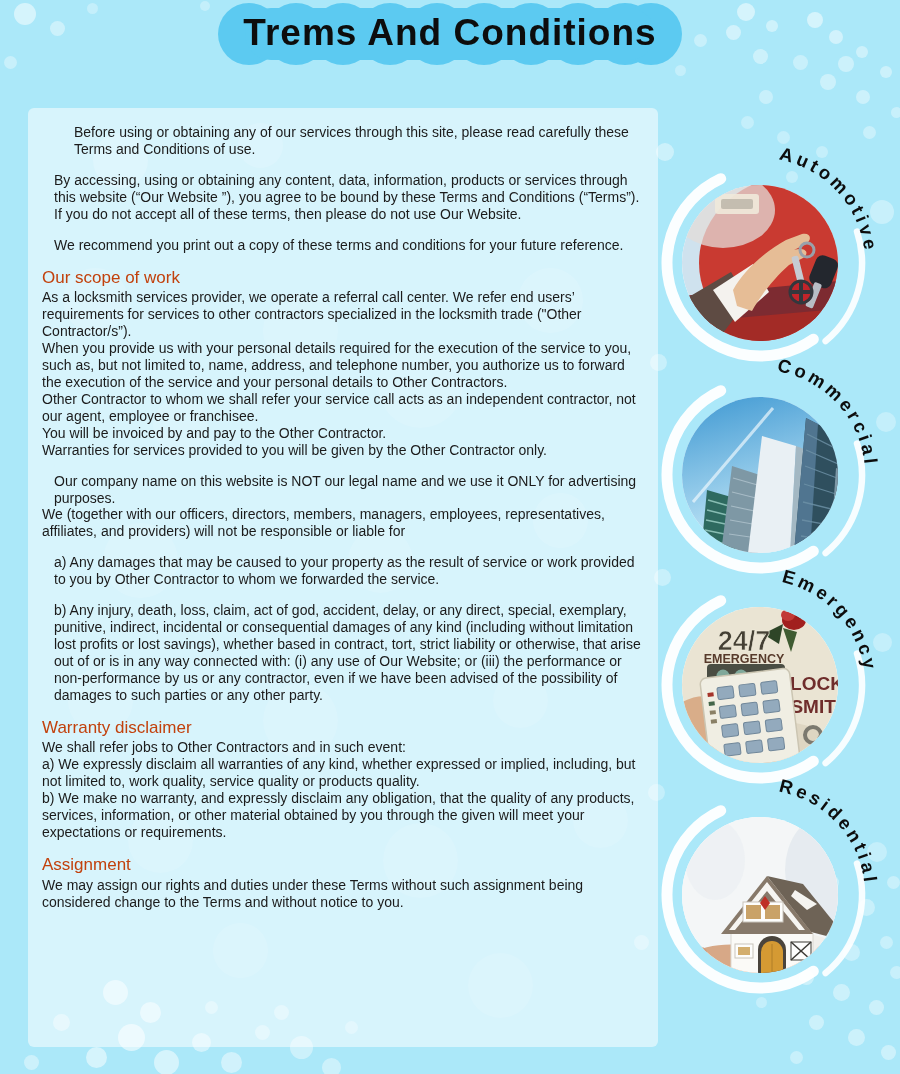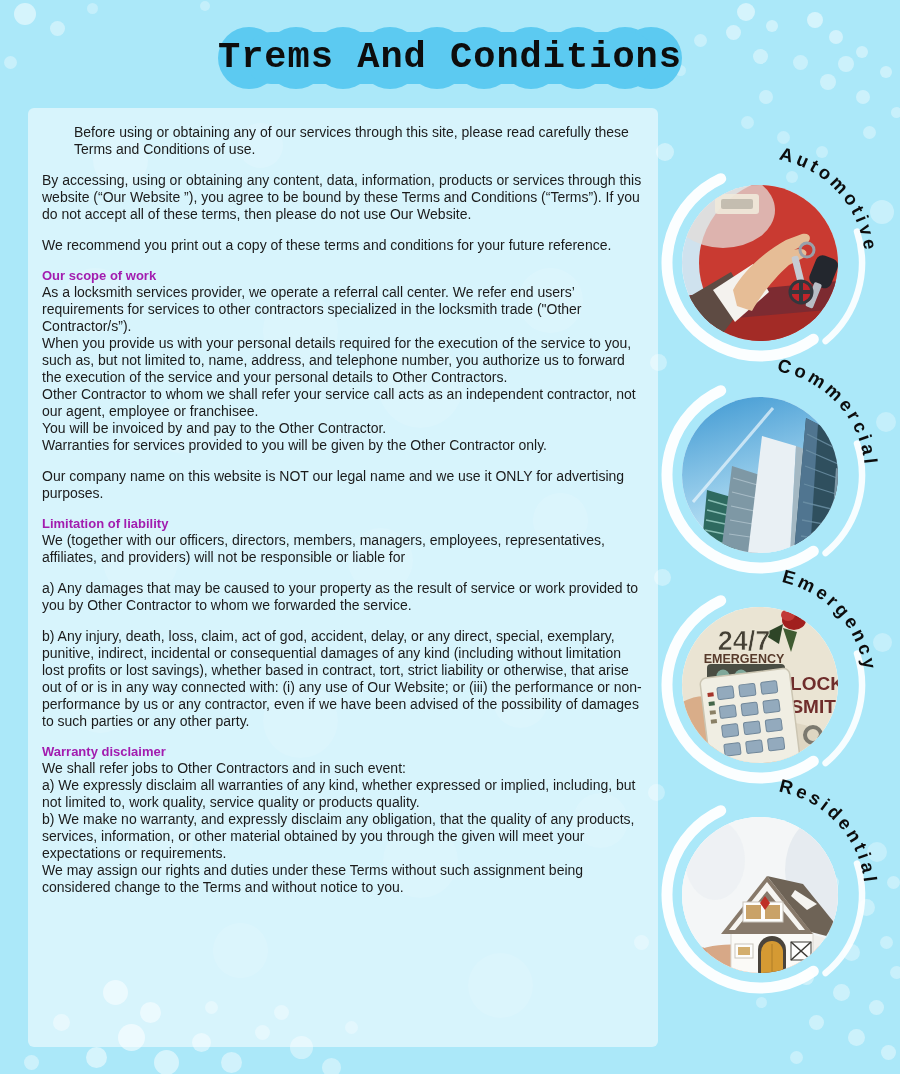--- a/index.html
+++ b/index.html
@@ -4,36 +4,36 @@
 <style>
   html,body{margin:0;padding:0;}
   body{
     width:900px;height:1074px;position:relative;overflow:hidden;
     background:#abe8f9;
     font-family:"Liberation Sans",sans-serif;
   }
   .bubble-layer{position:absolute;inset:0;z-index:0;}
   .bubble{position:absolute;border-radius:50%;background:#ffffff;}
   
-  .banner{position:absolute;left:215px;top:24px;width:470px;height:68px;z-index:2;font-family:Liberation Mono, monospace;}
+  .banner{position:absolute;left:215px;top:0;width:470px;height:68px;z-index:2;}
   .banner svg{position:absolute;left:0;top:0;}
   .banner h1{
     position:absolute;inset:0;margin:0;text-align:center;line-height:66px;
     font-size:37px;font-weight:bold;color:#0d0d0d;letter-spacing:1px;
   }
   
   .panel{
     position:absolute;left:28px;top:108px;width:630px;height:939px;z-index:1;
     background:rgba(255,255,255,0.52);border-radius:6px;
     padding:16px 12px 0 14px;box-sizing:border-box;color:#1b1b1b;
     overflow:hidden;
   }
   .blk{font-size:14px;line-height:1.21;}
-  .blk-h{font-size:13px;font-weight:bold;margin-top:14px;margin-bottom:1px;color:#a21caf;}
-  .blk-p{margin-top:14px;}
+  .blk-h{font-size:17px;font-weight:normal;margin-top:14px;margin-bottom:1px;color:#c2410c;}
+  .blk-p{margin-top:14px;margin-left:12px;}
   .blk-p0{margin-top:0;}
   .panel .blk:first-child{margin-top:0;margin-left:32px;}
   
   .services{position:absolute;left:645px;top:138px;width:250px;height:900px;z-index:1;}
   .service{position:absolute;left:0;width:235px;height:235px;}
   .service svg{display:block;}
   svg text{font-family:"Liberation Sans",sans-serif;}
   .ring{fill:none;stroke:#ffffff;stroke-width:11;stroke-linecap:round;opacity:0.95;}
   .ring-thin{fill:none;stroke:#ffffff;stroke-width:6.5;stroke-linecap:round;opacity:0.9;}
   .arc-label{font-size:18.5px;font-weight:bold;fill:#0d0d0d;letter-spacing:3.5px;}
@@ -152,28 +152,28 @@
     <div class="blk blk-p0">Before using or obtaining any of our services through this site, please read carefully these Terms and Conditions of use.</div>
     <div class="blk blk-p">By accessing, using or obtaining any content, data, information, products or services through this website (“Our Website ”), you agree to be bound by these Terms and Conditions (“Terms”). If you do not accept all of these terms, then please do not use Our Website.</div>
     <div class="blk blk-p">We recommend you print out a copy of these terms and conditions for your future reference.</div>
     <div class="blk blk-h">Our scope of work</div>
     <div class="blk blk-p0">As a locksmith services provider, we operate a referral call center. We refer end users’ requirements for services to other contractors specialized in the locksmith trade ("Other Contractor/s”).</div>
     <div class="blk blk-p0">When you provide us with your personal details required for the execution of the service to you, such as, but not limited to, name, address, and telephone number, you authorize us to forward the execution of the service and your personal details to Other Contractors.</div>
     <div class="blk blk-p0">Other Contractor to whom we shall refer your service call acts as an independent contractor, not our agent, employee or franchisee.</div>
     <div class="blk blk-p0">You will be invoiced by and pay to the Other Contractor.</div>
     <div class="blk blk-p0">Warranties for services provided to you will be given by the Other Contractor only.</div>
     <div class="blk blk-p">Our company name on this website is NOT our legal name and we use it ONLY for advertising purposes.</div>
-    <div class="blk blk-h">Limitation of liability</div>
     <div class="blk blk-p0">We (together with our officers, directors, members, managers, employees, representatives, affiliates, and providers) will not be responsible or liable for</div>
     <div class="blk blk-p">a) Any damages that may be caused to your property as the result of service or work provided to you by Other Contractor to whom we forwarded the service.</div>
     <div class="blk blk-p">b) Any injury, death, loss, claim, act of god, accident, delay, or any direct, special, exemplary, punitive, indirect, incidental or consequential damages of any kind (including without limitation lost profits or lost savings), whether based in contract, tort, strict liability or otherwise, that arise out of or is in any way connected with: (i) any use of Our Website; or (iii) the performance or non-performance by us or any contractor, even if we have been advised of the possibility of damages to such parties or any other party.</div>
     <div class="blk blk-h">Warranty disclaimer</div>
     <div class="blk blk-p0">We shall refer jobs to Other Contractors and in such event:</div>
     <div class="blk blk-p0">a) We expressly disclaim all warranties of any kind, whether expressed or implied, including, but not limited to, work quality, service quality or products quality.</div>
     <div class="blk blk-p0">b) We make no warranty, and expressly disclaim any obligation, that the quality of any products, services, information, or other material obtained by you through the given will meet your expectations or requirements.</div>
+    <div class="blk blk-h">Assignment</div>
     <div class="blk blk-p0">We may assign our rights and duties under these Terms without such assignment being considered change to the Terms and without notice to you.</div>
   </main>
 
 <aside class="services" id="services">
     <div class="service" style="top: 0px;">
   <svg width="235" height="235" viewBox="0 0 235 235">
     <defs>
           <clipPath id="clip-0">
             <circle cx="115" cy="125" r="78"></circle>
           </clipPath>

